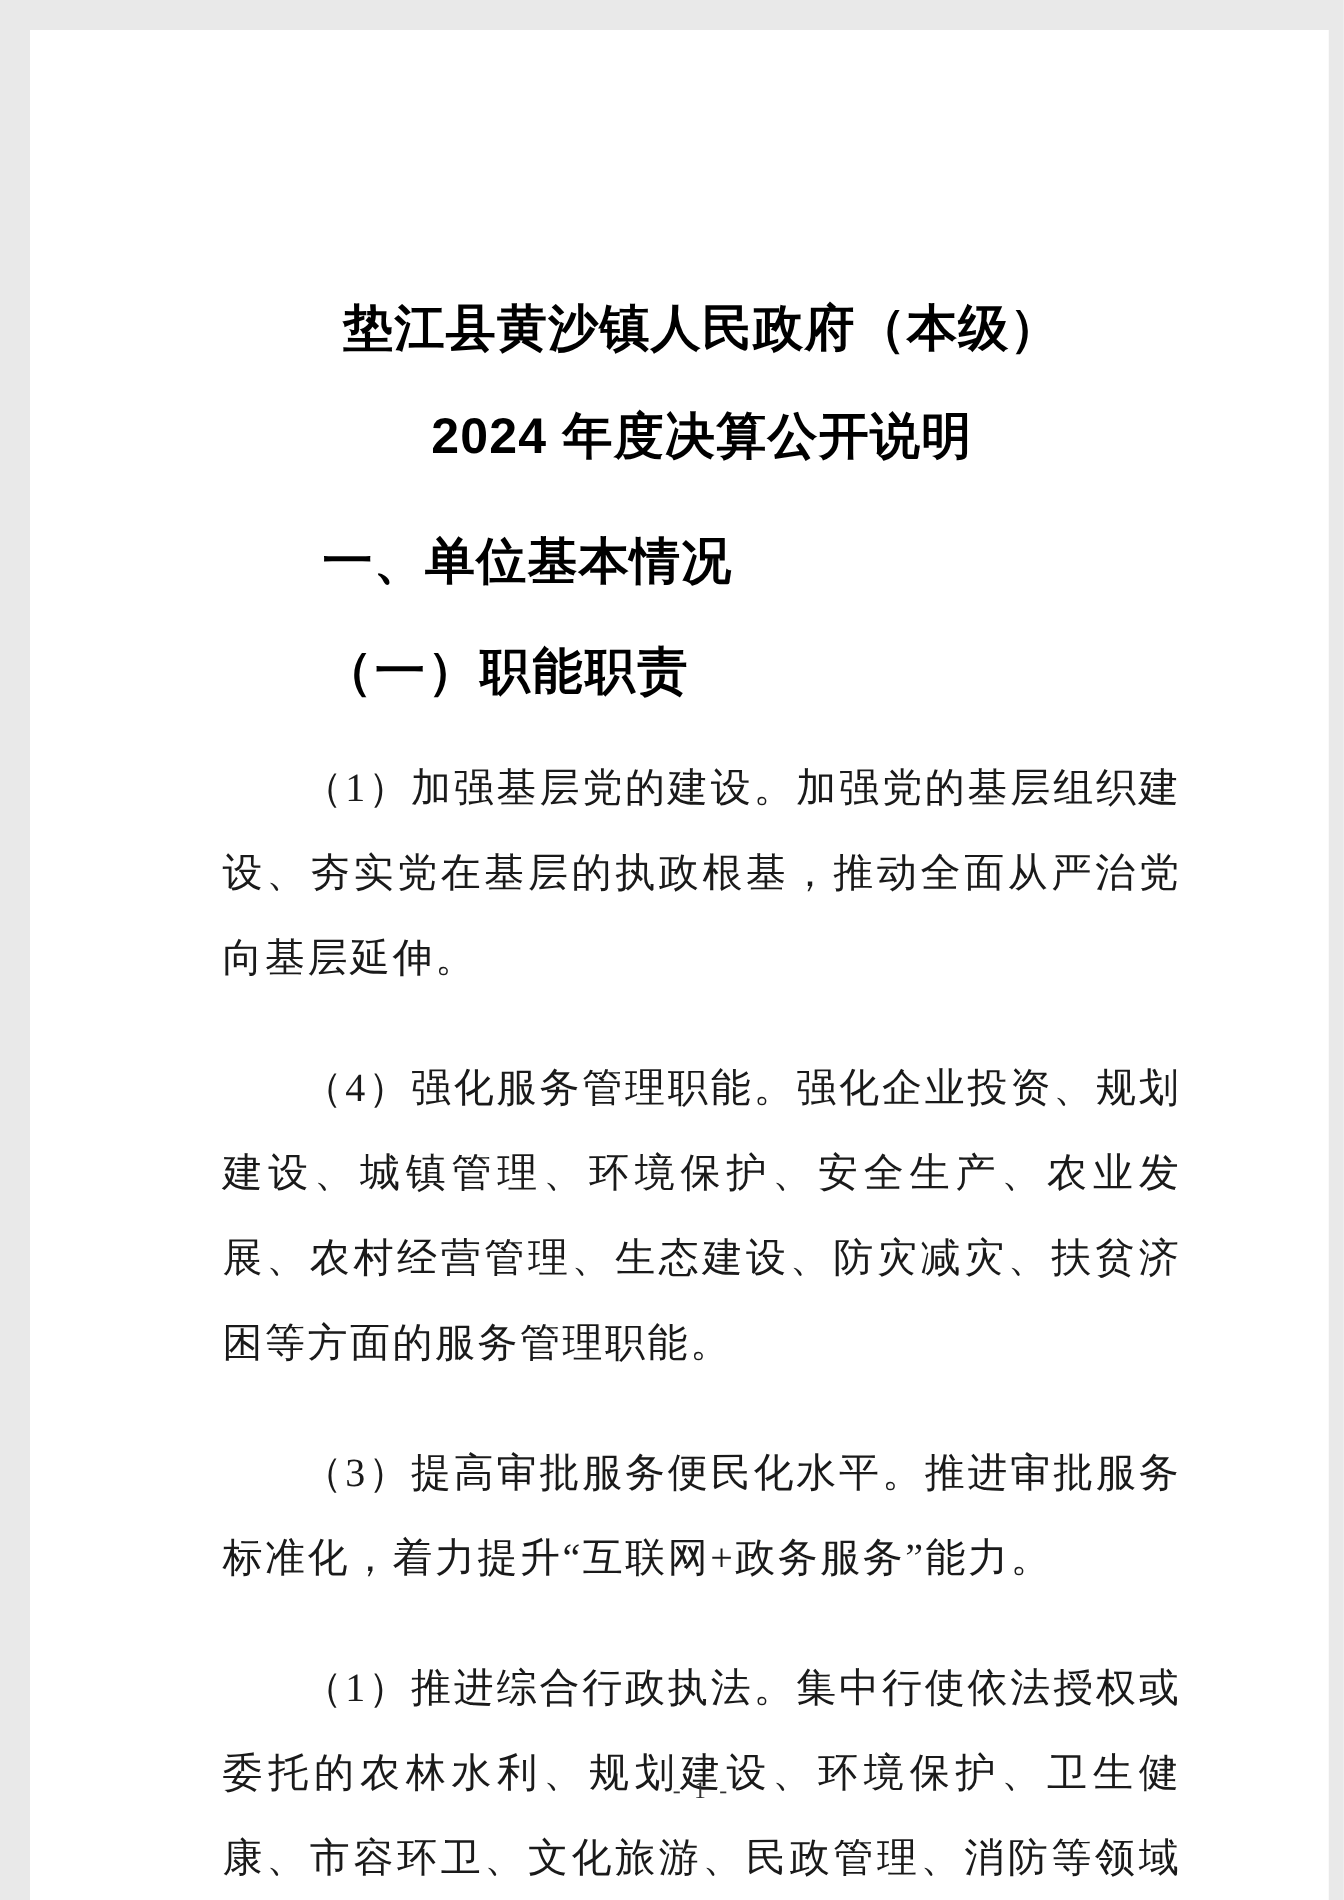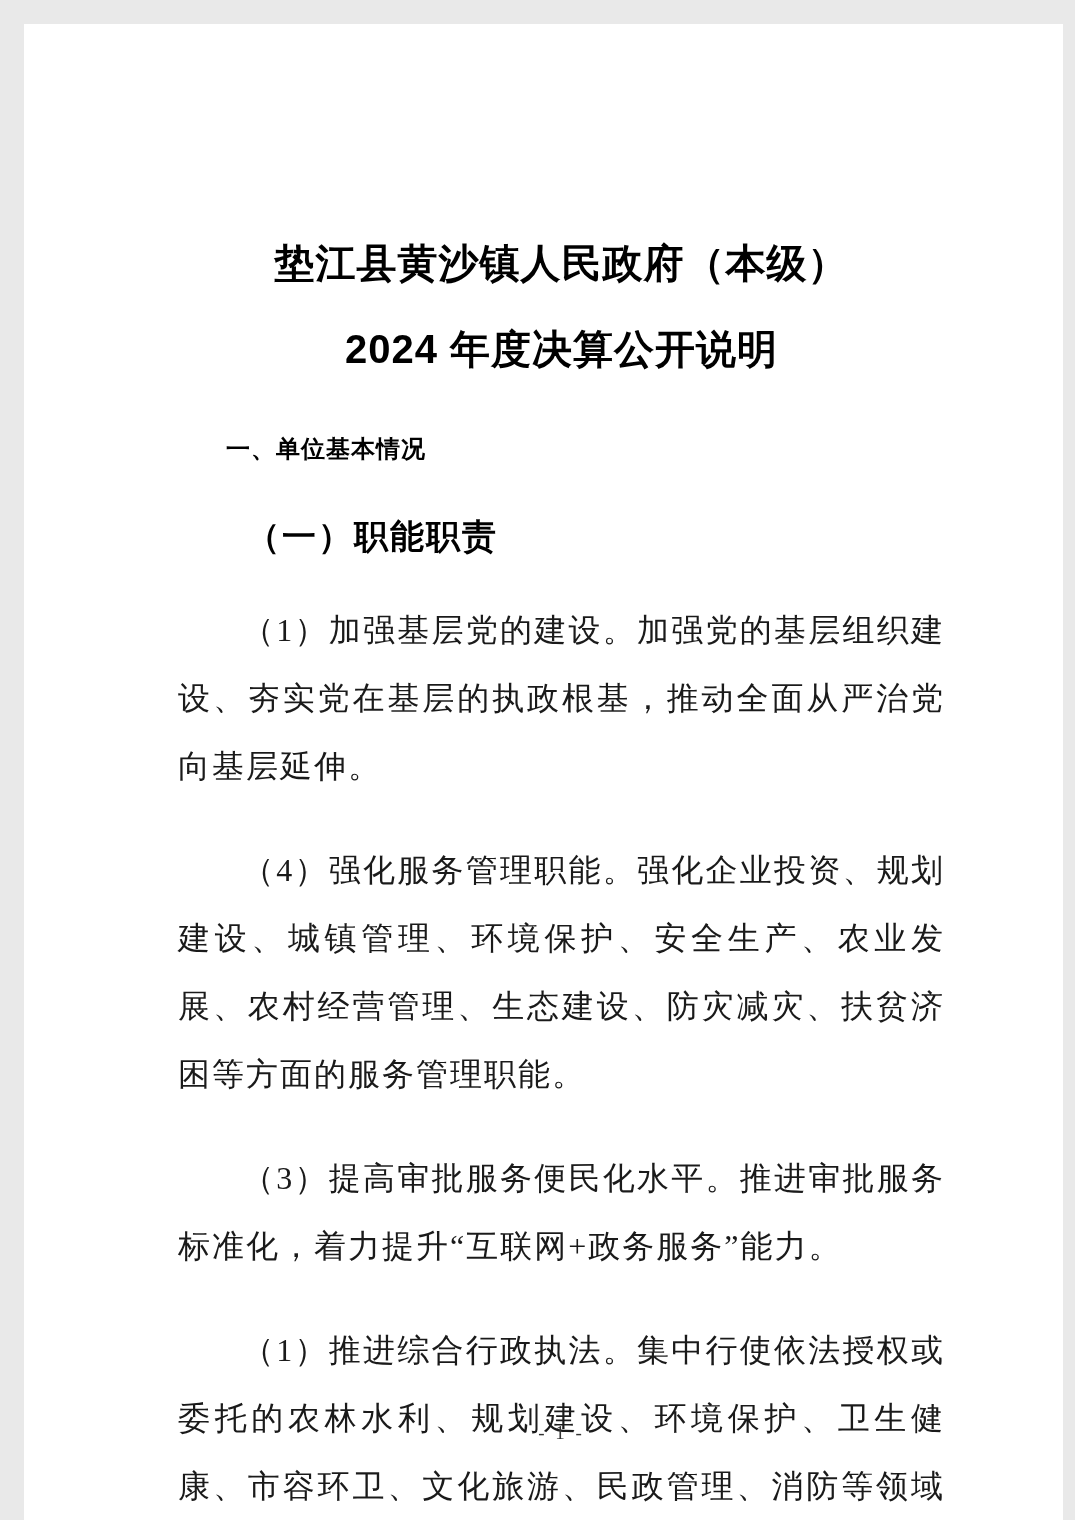--- a/index.html
+++ b/index.html
@@ -27,32 +27,32 @@
     line-height: 62px;
     text-align: center;
     color: #000000;
     letter-spacing: 1px;
   }
 
   .section-heading {
     margin-top: 12px;
     font-family: "Liberation Sans", sans-serif;
     font-weight: 700;
-    font-size: 24px;
+    font-size: 40px;
     line-height: 42px;
     text-indent: 2em;
     color: #000000;
     letter-spacing: 1px;
   }
 
   .sub-heading {
     margin-top: 22px;
     font-family: "Liberation Serif", serif;
     font-weight: 700;
-    font-size: 34px;
+    font-size: 40px;
     line-height: 42px;
     text-indent: 2em;
     color: #000000;
     letter-spacing: 2px;
   }
 
   .body-par {
     margin-top: 12px;
     font-family: "Liberation Serif", serif;
     font-weight: 400;

